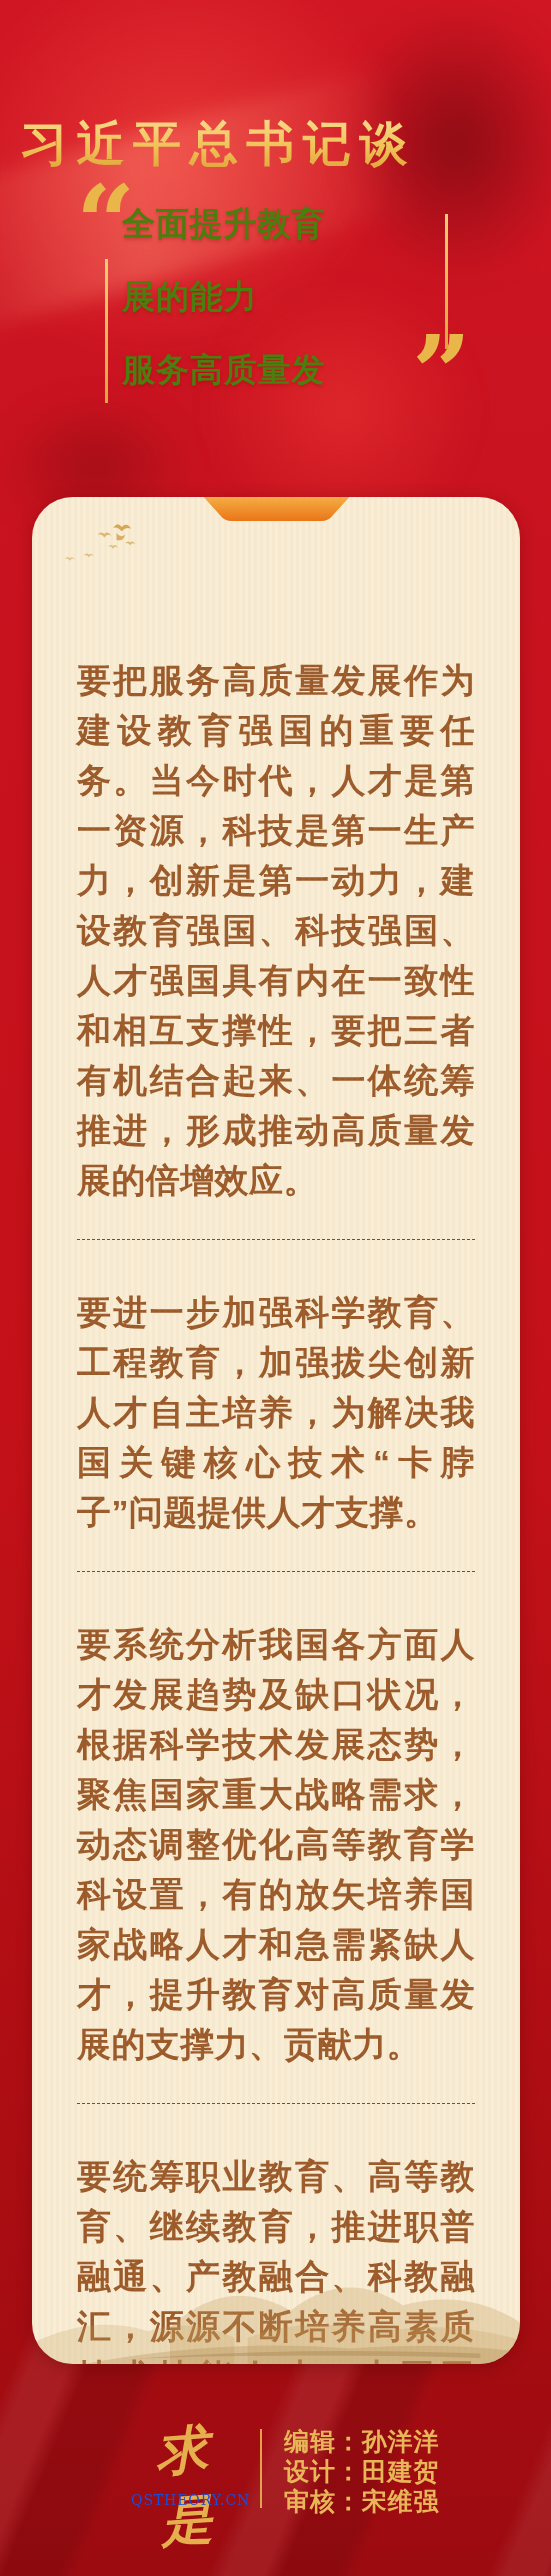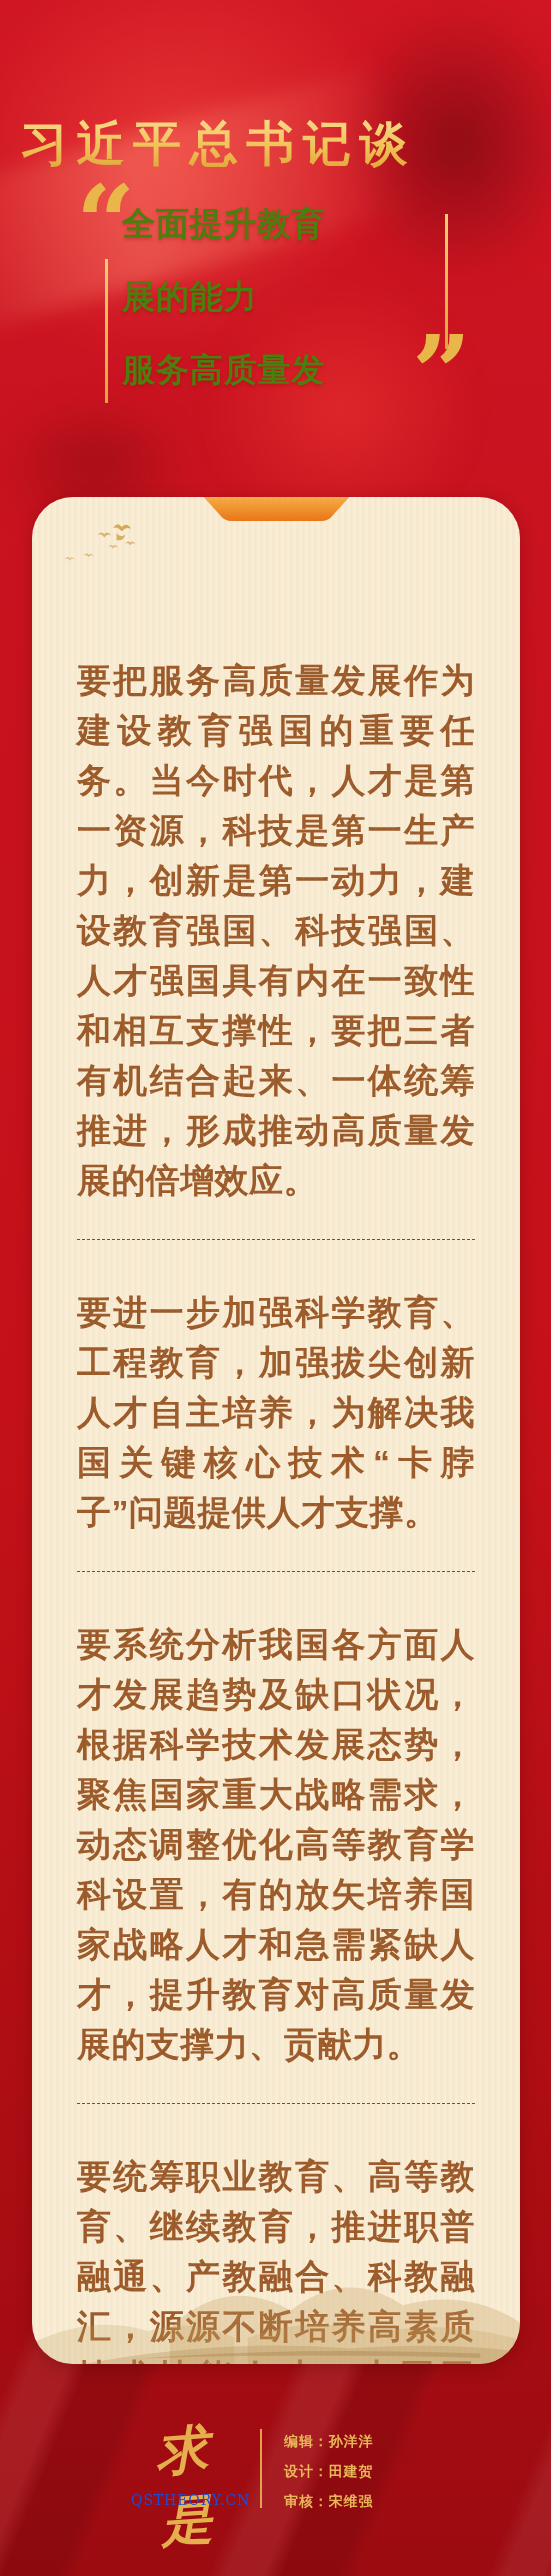--- a/index.html
+++ b/index.html
@@ -62,21 +62,21 @@
   .mountains{position:absolute;left:0;bottom:0;width:488px;height:147px;}
   
   .logo{position:absolute;left:131px;top:2416px;width:112px;text-align:center;
     font-family:"DejaVu Serif",serif;font-style:italic;font-weight:bold;
     font-size:52px;letter-spacing:5.2px;color:#e5af4e;transform:rotate(-4deg);}
   .site{position:absolute;left:131px;top:2492px;width:112px;text-align:center;
     font-family:"DejaVu Serif",serif;font-size:14px;letter-spacing:0.9px;color:#1d4ed8;}
   .footer-divider{position:absolute;left:260px;top:2429px;width:1.7px;height:79px;
     background:rgba(233,178,80,.9);}
   .credits{position:absolute;left:284px;top:2426px;color:#e8b658;
-    font-size:14px;line-height:30px;font-weight:700;letter-spacing:0.9px;}
+    font-size:25px;line-height:30px;font-weight:700;letter-spacing:0.9px;}
   .credit-row{white-space:nowrap;}
 </style>
 </head>
 <body>
 
 <div class="silk silk-a"></div>
 <div class="silk silk-c"></div>
 <div class="silk silk-b"></div>
 <div class="silk silk-d"></div>
 <div class="silk silk-e"></div>

